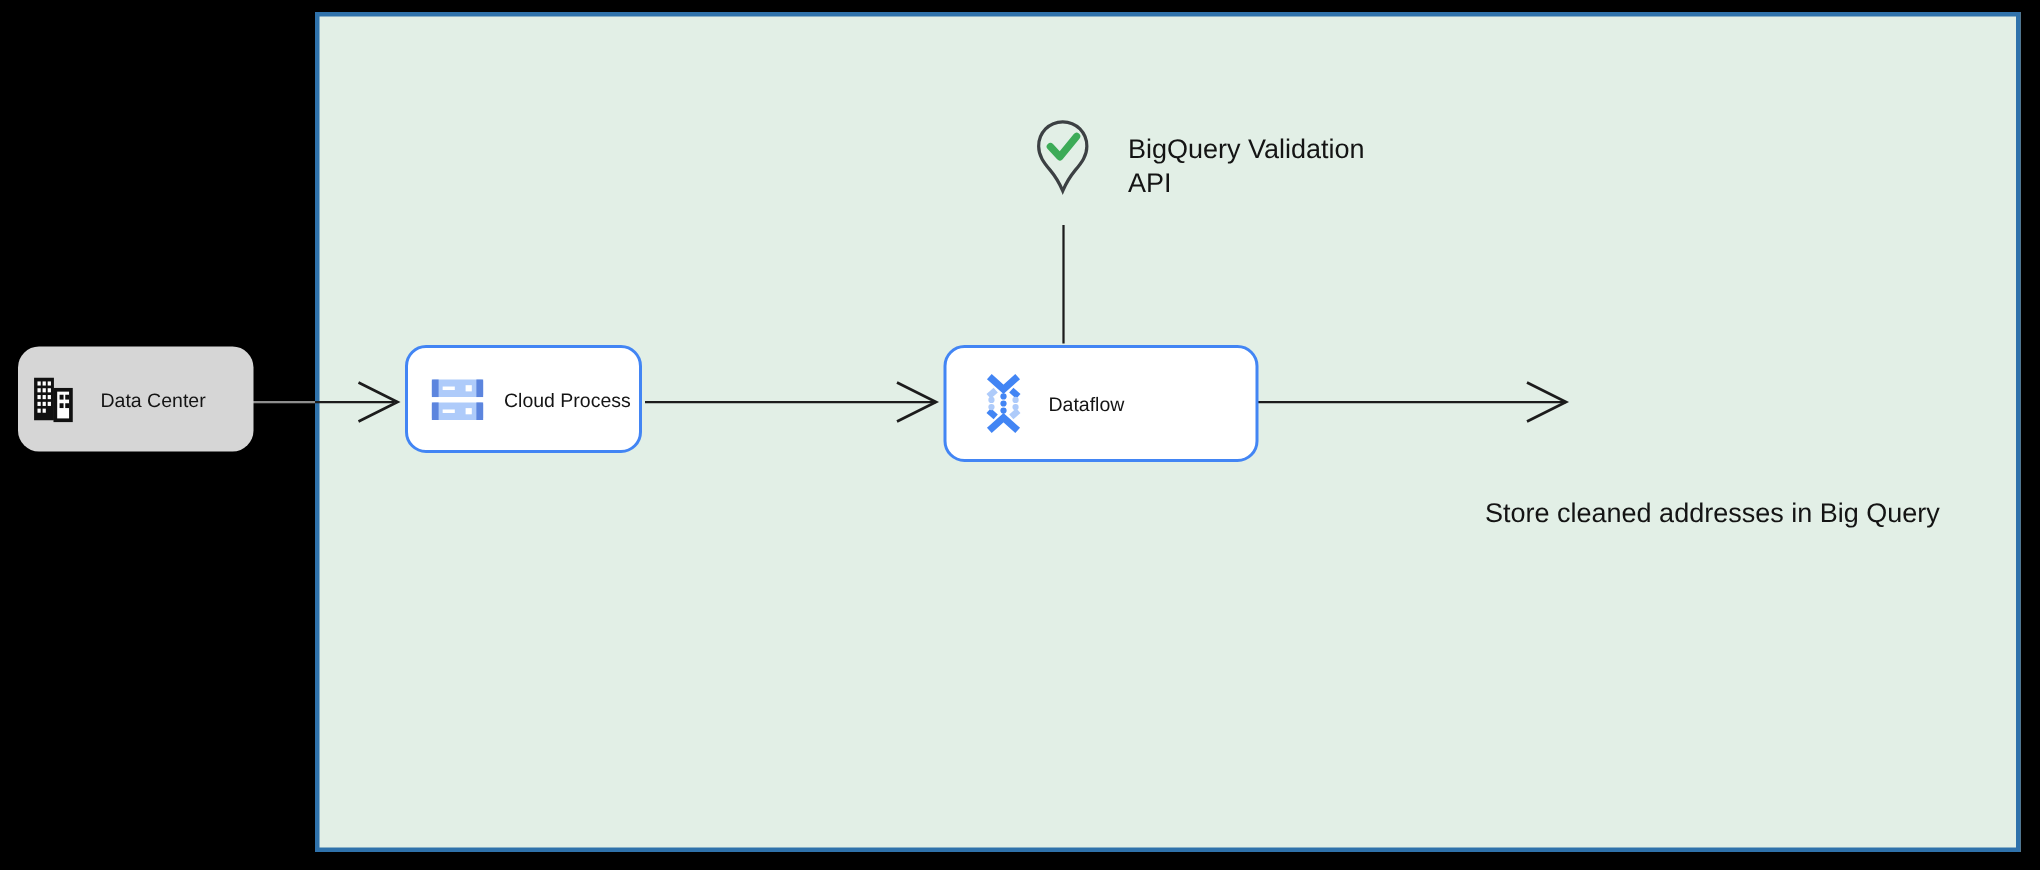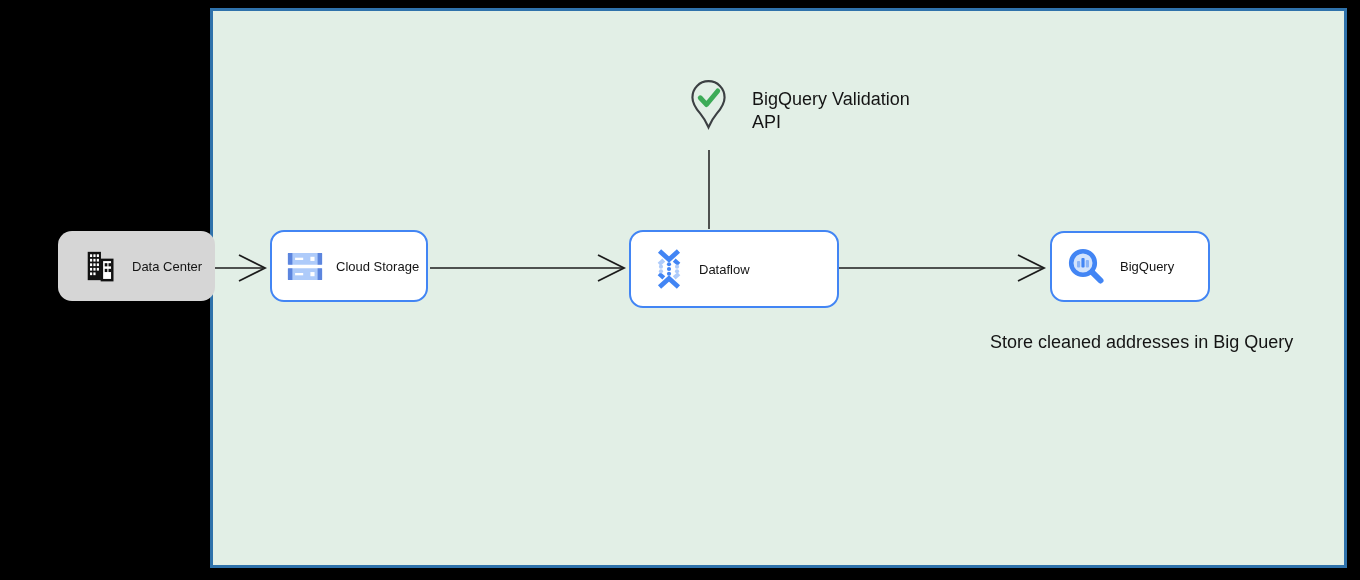--- a/index.html
+++ b/index.html
@@ -39,21 +39,21 @@
     position:absolute;display:flex;align-items:center;
     border-radius:14px;
   }
   .node-service{
     background:var(--node-fill);
     border:2.5px solid var(--node-border);
     padding-left:15px;gap:13px;
   }
   .node-gray{
     background:var(--data-center-fill);
-    padding-left:25px;gap:15px;margin-left:46px;
+    padding-left:6px;gap:15px;
   }
   .node-label{
     font-size:13px;color:var(--text);white-space:nowrap;
   }
   .caption{
     position:absolute;font-size:18px;color:var(--text);
     line-height:24px;white-space:pre-line;
   }
   .api-label{
     position:absolute;left:752px;top:88px;
@@ -128,21 +128,21 @@
       <rect x="1" y="2" width="5" height="13" fill="#5c85de"></rect>
       <rect x="34" y="2" width="5" height="13" fill="#5c85de"></rect>
       <rect x="9" y="7.2" width="9" height="2.6" fill="#fff"></rect>
       <rect x="26" y="6.2" width="4.6" height="4.6" fill="#fff"></rect>
       <rect x="1" y="19" width="38" height="13" rx="1.5" fill="#aecbfa"></rect>
       <rect x="1" y="19" width="5" height="13" fill="#5c85de"></rect>
       <rect x="34" y="19" width="5" height="13" fill="#5c85de"></rect>
       <rect x="9" y="24.2" width="9" height="2.6" fill="#fff"></rect>
       <rect x="26" y="23.2" width="4.6" height="4.6" fill="#fff"></rect>
     </svg>
-    <span class="node-label">Cloud Storage</span>
+    <span class="node-label">Cloud Process</span>
   </div>
 
   <div class="node node-service" style="left:629px;top:230px;width:210px;height:78px;padding-left:21px;">
     <svg class="icon" width="34" height="42" viewBox="0 0 36 44">
       <path d="M8 3 L18 12 L28 3" stroke="#4285f4" stroke-width="5" fill="none"></path>
       <path d="M7.5 17 L12.5 12.6" stroke="#aecbfa" stroke-width="4.5" fill="none"></path>
       <path d="M28.5 17 L23.5 12.6" stroke="#4285f4" stroke-width="4.5" fill="none"></path>
       <path d="M8 41 L18 32 L28 41" stroke="#4285f4" stroke-width="5" fill="none"></path>
       <path d="M7.5 27 L12.5 31.4" stroke="#4285f4" stroke-width="4.5" fill="none"></path>
       <path d="M28.5 27 L23.5 31.4" stroke="#aecbfa" stroke-width="4.5" fill="none"></path>
@@ -154,30 +154,20 @@
       <g fill="#aecbfa">
         <circle cx="9.5" cy="19.5" r="2.2"></circle>
           <circle cx="9.5" cy="24.5" r="2.2"></circle>
         <circle cx="26.5" cy="19.5" r="2.2"></circle>
           <circle cx="26.5" cy="24.5" r="2.2"></circle>
       </g>
     </svg>
     <span class="node-label">Dataflow</span>
   </div>
 
-  <div class="node node-service" style="left:1050px;top:231px;width:160px;height:71px;">
-    <svg class="icon" width="40" height="40" viewBox="0 0 40 40">
-      <circle cx="16" cy="16" r="11.8" fill="#d2e3fc" stroke="#4285f4" stroke-width="4.6"></circle>
-      <rect x="10" y="14" width="3.2" height="6.5" rx="1" fill="#8ab4f8"></rect>
-      <rect x="14.4" y="11" width="3.2" height="9.5" rx="1" fill="#4285f4"></rect>
-      <rect x="18.8" y="13" width="3.2" height="7.5" rx="1" fill="#8ab4f8"></rect>
-      <line x1="25" y1="25" x2="33.5" y2="33.5" stroke="#4285f4" stroke-width="6" stroke-linecap="round"></line>
-    </svg>
-    <span class="node-label">BigQuery</span>
-  </div>
 
   <div class="pin">
     <svg width="37" height="55" viewBox="0 0 38 55">
       <path d="M19 1.5 C9.6 1.5 2.5 9 2.5 18.2 C2.5 24.8 6 29.4 10.4 34.6 C13.7 38.6 16.7 43.4 19 48.8 C21.3 43.4 24.3 38.6 27.6 34.6 C32 29.4 35.5 24.8 35.5 18.2 C35.5 9 28.4 1.5 19 1.5 Z" fill="none" stroke="#3c4043" stroke-width="2.2"></path>
       <path d="M10.5 18.5 L17 25.5 L28.5 11.5" fill="none" stroke="#3cab57" stroke-width="5" stroke-linecap="round" stroke-linejoin="round"></path>
     </svg>
   </div>
   <div class="api-label">BigQuery Validation
 API</div>
 

